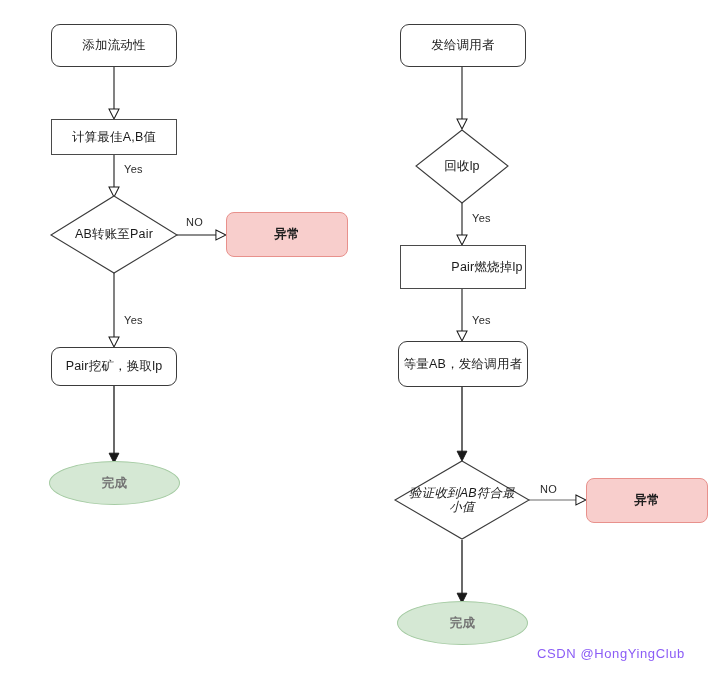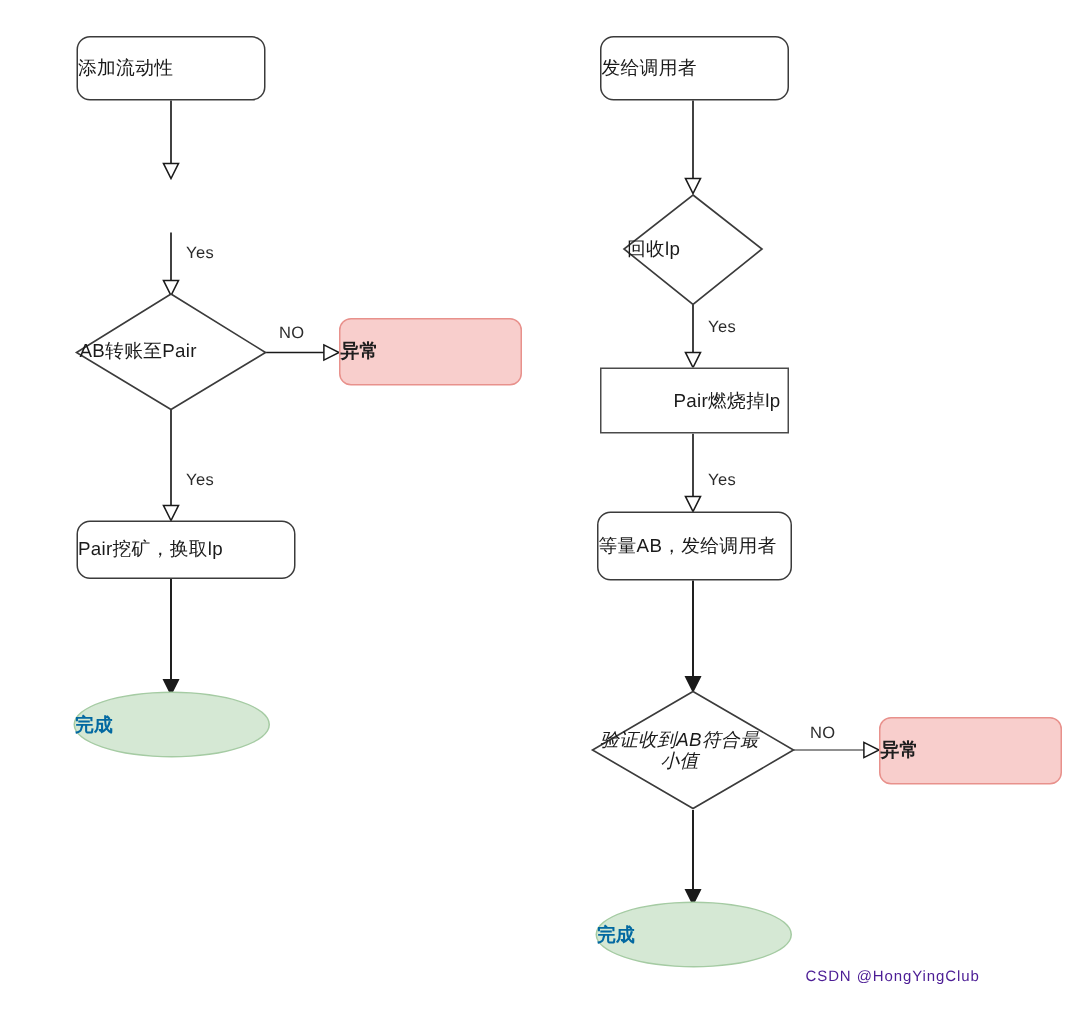--- a/index.html
+++ b/index.html
@@ -19,20 +19,21 @@
     left: 0;
     top: 0;
     width: 726px;
     height: 677px;
   }
   .node {
     position: absolute;
     box-sizing: border-box;
     display: flex;
     align-items: center;
+    justify-content: center;
     text-align: center;
     color: #1a1a1a;
     font-size: 12.5px;
     line-height: 1.15;
     letter-spacing: 0.2px;
     z-index: 3;
   }
   .node.terminator {
     background: #ffffff;
     border: 1.1px solid #3b3b3b;
@@ -47,21 +48,21 @@
     background: #f8cecc;
     border: 1.2px solid #e8918c;
     border-radius: 8px;
     color: #1f1f1f;
     font-weight: bold;
   }
   .node.finish {
     background: #d5e8d4;
     border: 1.2px solid #a5cba3;
     border-radius: 50%;
-    color: #0369a1;
+    color: #737373;
     font-weight: bold;
   }
   .node.decision {
     background: transparent;
     border: none;
   }
   .decision-label {
     position: relative;
     z-index: 2;
     padding: 0 2px;
@@ -69,22 +70,22 @@
   .edge-label {
     position: absolute;
     font-size: 11px;
     color: #2b2b2b;
     letter-spacing: 0.3px;
     z-index: 4;
     white-space: nowrap;
   }
   .watermark {
     position: absolute;
-    font-size: 10px;
-    color: #4c1d95;
+    font-size: 13px;
+    color: #8b5cf6;
     letter-spacing: 0.6px;
     z-index: 5;
     white-space: nowrap;
   }
   svg.wires {
     position: absolute;
     left: 0; top: 0;
     width: 726px; height: 677px;
     z-index: 2;
     pointer-events: none;
@@ -121,30 +122,33 @@
     <line x1="462" y1="540" x2="462" y2="601" stroke="#1a1a1a" stroke-width="1.3" marker-end="url(#solidArrow)"></line>
 
     <polygon points="462,130 508,166 462,203 416,166" fill="#ffffff" stroke="#3b3b3b" stroke-width="1.1"></polygon>
     <polygon points="462,461 529,500 462,539 395,500" fill="#ffffff" stroke="#3b3b3b" stroke-width="1.1"></polygon>
   </svg>
 
   <div class="node terminator" style="left:51px; top:24px; width:126px; height:43px;">
     <span>添加流动性</span>
   </div>
 
+  <div class="node process" style="left:51px; top:119px; width:126px; height:36px;">
+    <span>计算最佳A,B值</span>
+  </div>
 
   <div class="node decision" style="left:51px; top:196px; width:126px; height:77px;">
     <span class="decision-label">AB转账至Pair</span>
   </div>
 
   <div class="node error" style="left:226px; top:212px; width:122px; height:45px;">
     <span>异常</span>
   </div>
 
-  <div class="node terminator" style="left:51px; top:347px; width:146px; height:39px;">
+  <div class="node terminator" style="left:51px; top:347px; width:126px; height:39px;">
     <span>Pair挖矿，换取lp</span>
   </div>
 
   <div class="node finish" style="left:49px; top:461px; width:131px; height:44px;">
     <span>完成</span>
   </div>
 
   <div class="node terminator" style="left:400px; top:24px; width:126px; height:43px;">
     <span>发给调用者</span>
   </div>

